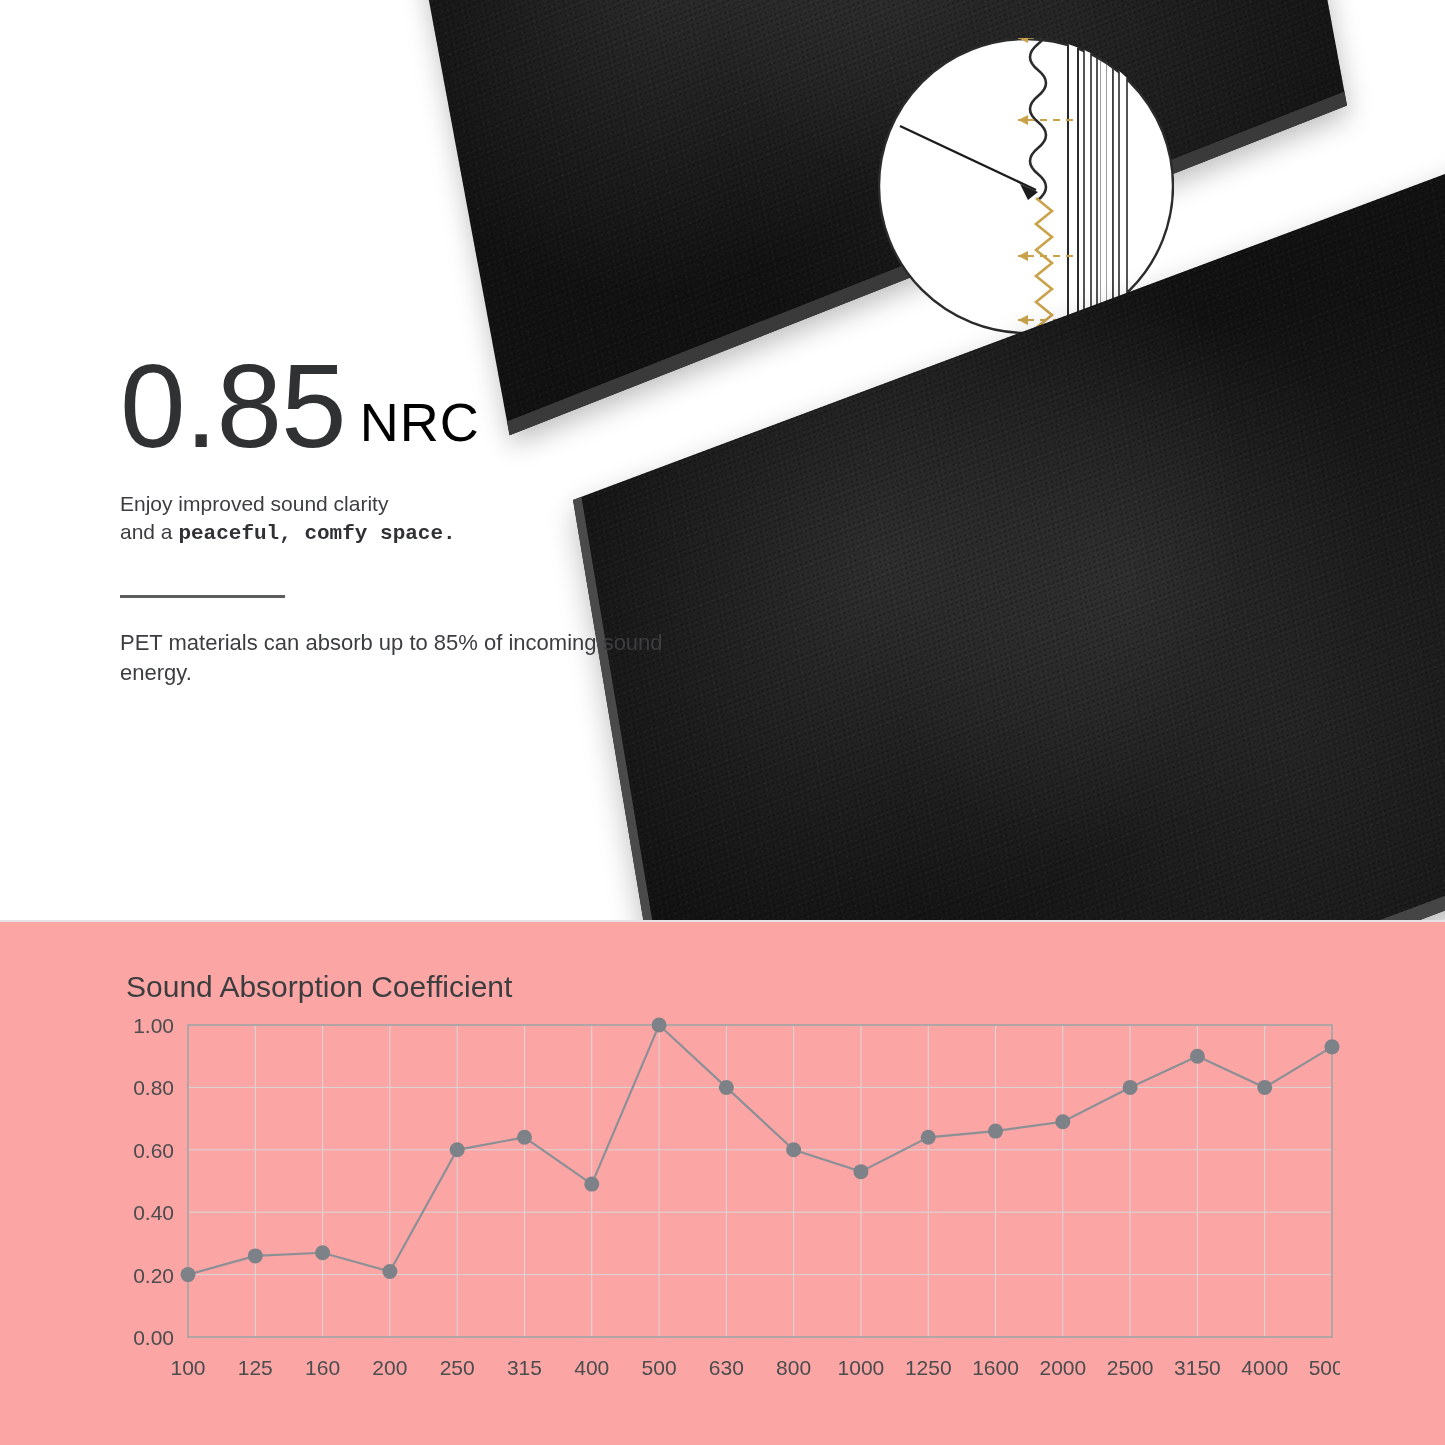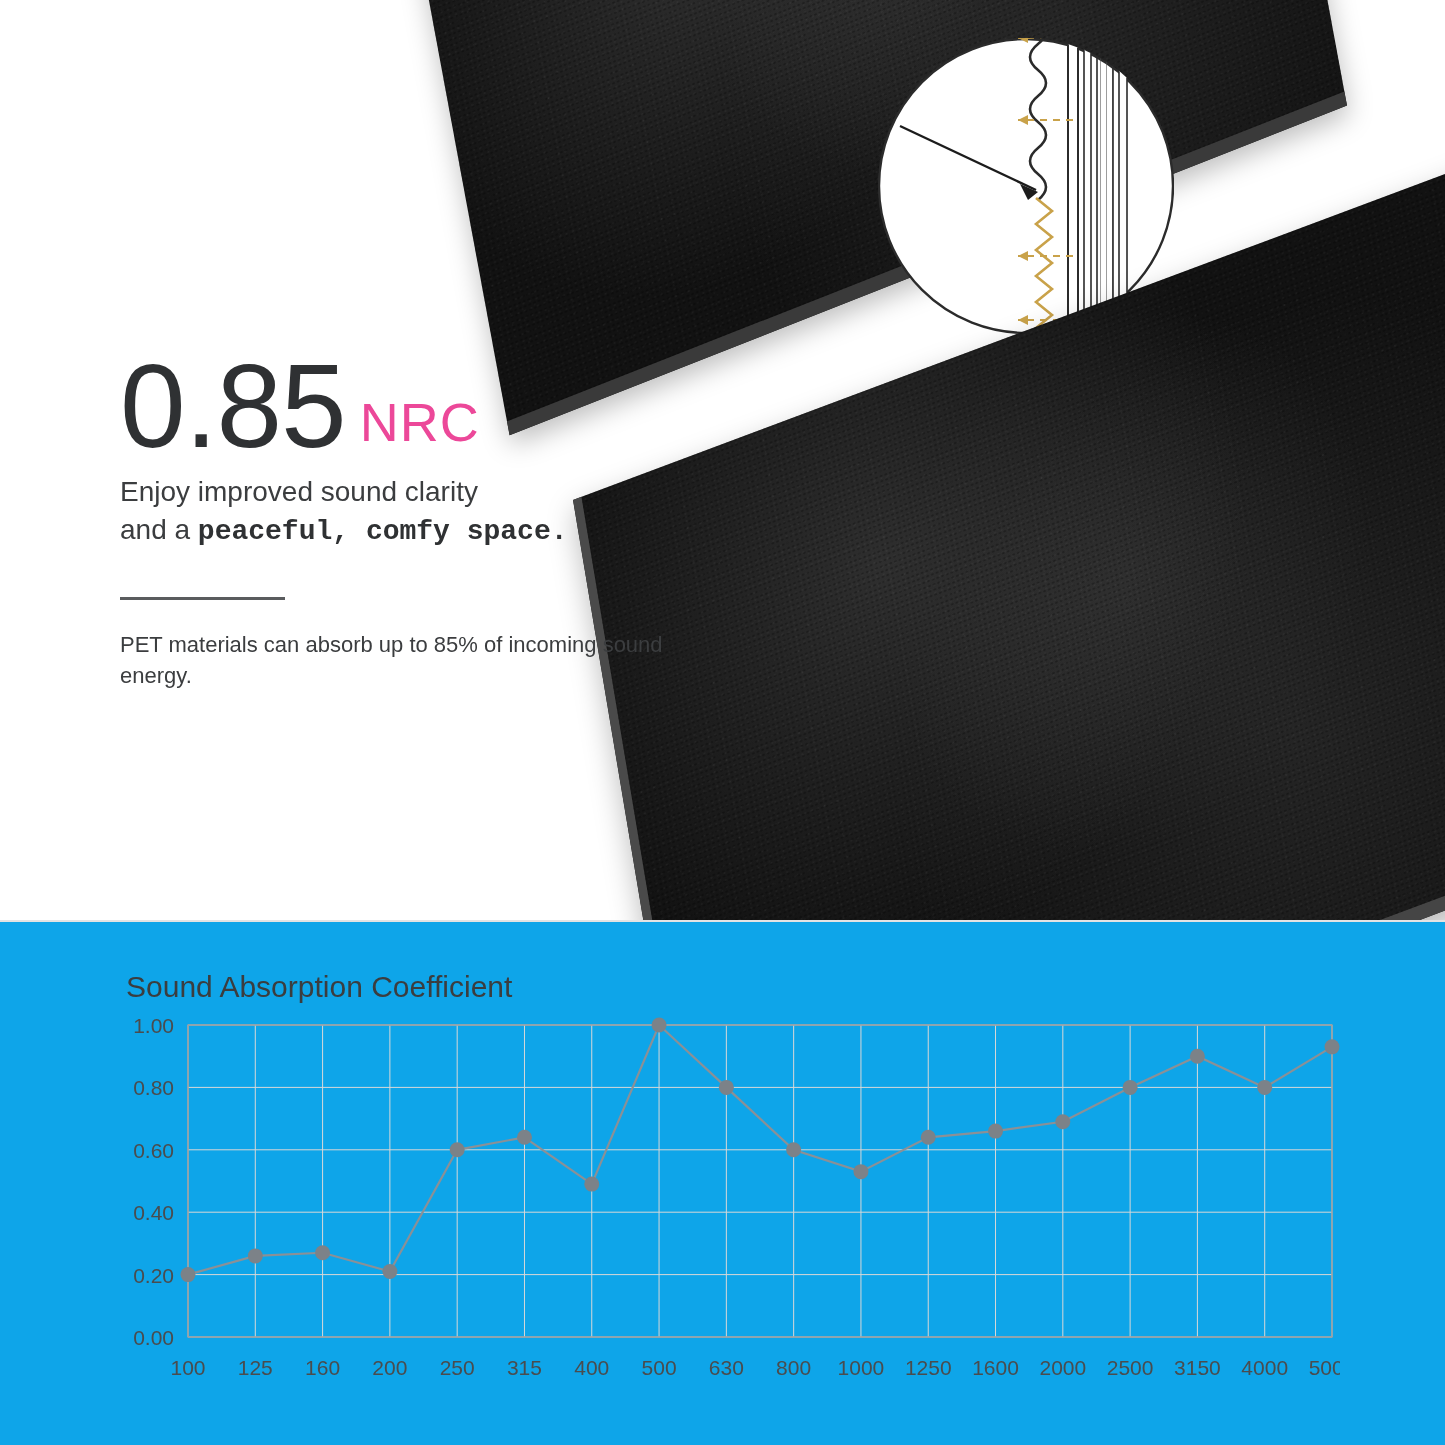--- a/index.html
+++ b/index.html
@@ -91,27 +91,27 @@
   #nrc-value {
     font-size: 118px;
     line-height: .92;
     letter-spacing: -1px;
     color: #2f3133;
     font-weight: 400;
   }
   #nrc-unit {
     font-size: 54px;
     line-height: 1;
-    color: #ec4899;
+    color: #000000;
     padding-bottom: 12px;
     letter-spacing: 1px;
   }
   #tagline {
-    margin-top: 12px;
-    font-size: 28px;
+    margin-top: 29px;
+    font-size: 21px;
     line-height: 1.36;
     color: #3b3d3f;
     max-width: 470px;
   }
   #tagline .em { font-weight: 700; color: #2f3133; font-family: Liberation Mono, monospace; }
   #divider {
     margin: 46px 0 30px 0;
     width: 165px; height: 3px;
     background: #5a5c5e;
   }
@@ -120,21 +120,21 @@
     line-height: 1.4;
     color: #3b3d3f;
     max-width: 580px;
   }
 
   
   #chart-section {
     position: absolute;
     left: 0; top: 920px;
     width: 1445px; height: 525px;
-    background: #0ea5e9;
+    background: #fca5a5;
     border-top: 2px solid #e3e3e3;
   }
   #chart-title {
     position: absolute;
     left: 126px; top: 48px;
     font-size: 30px;
     color: #3b3d3f;
   }
   #chart-wrap {
     position: absolute;

